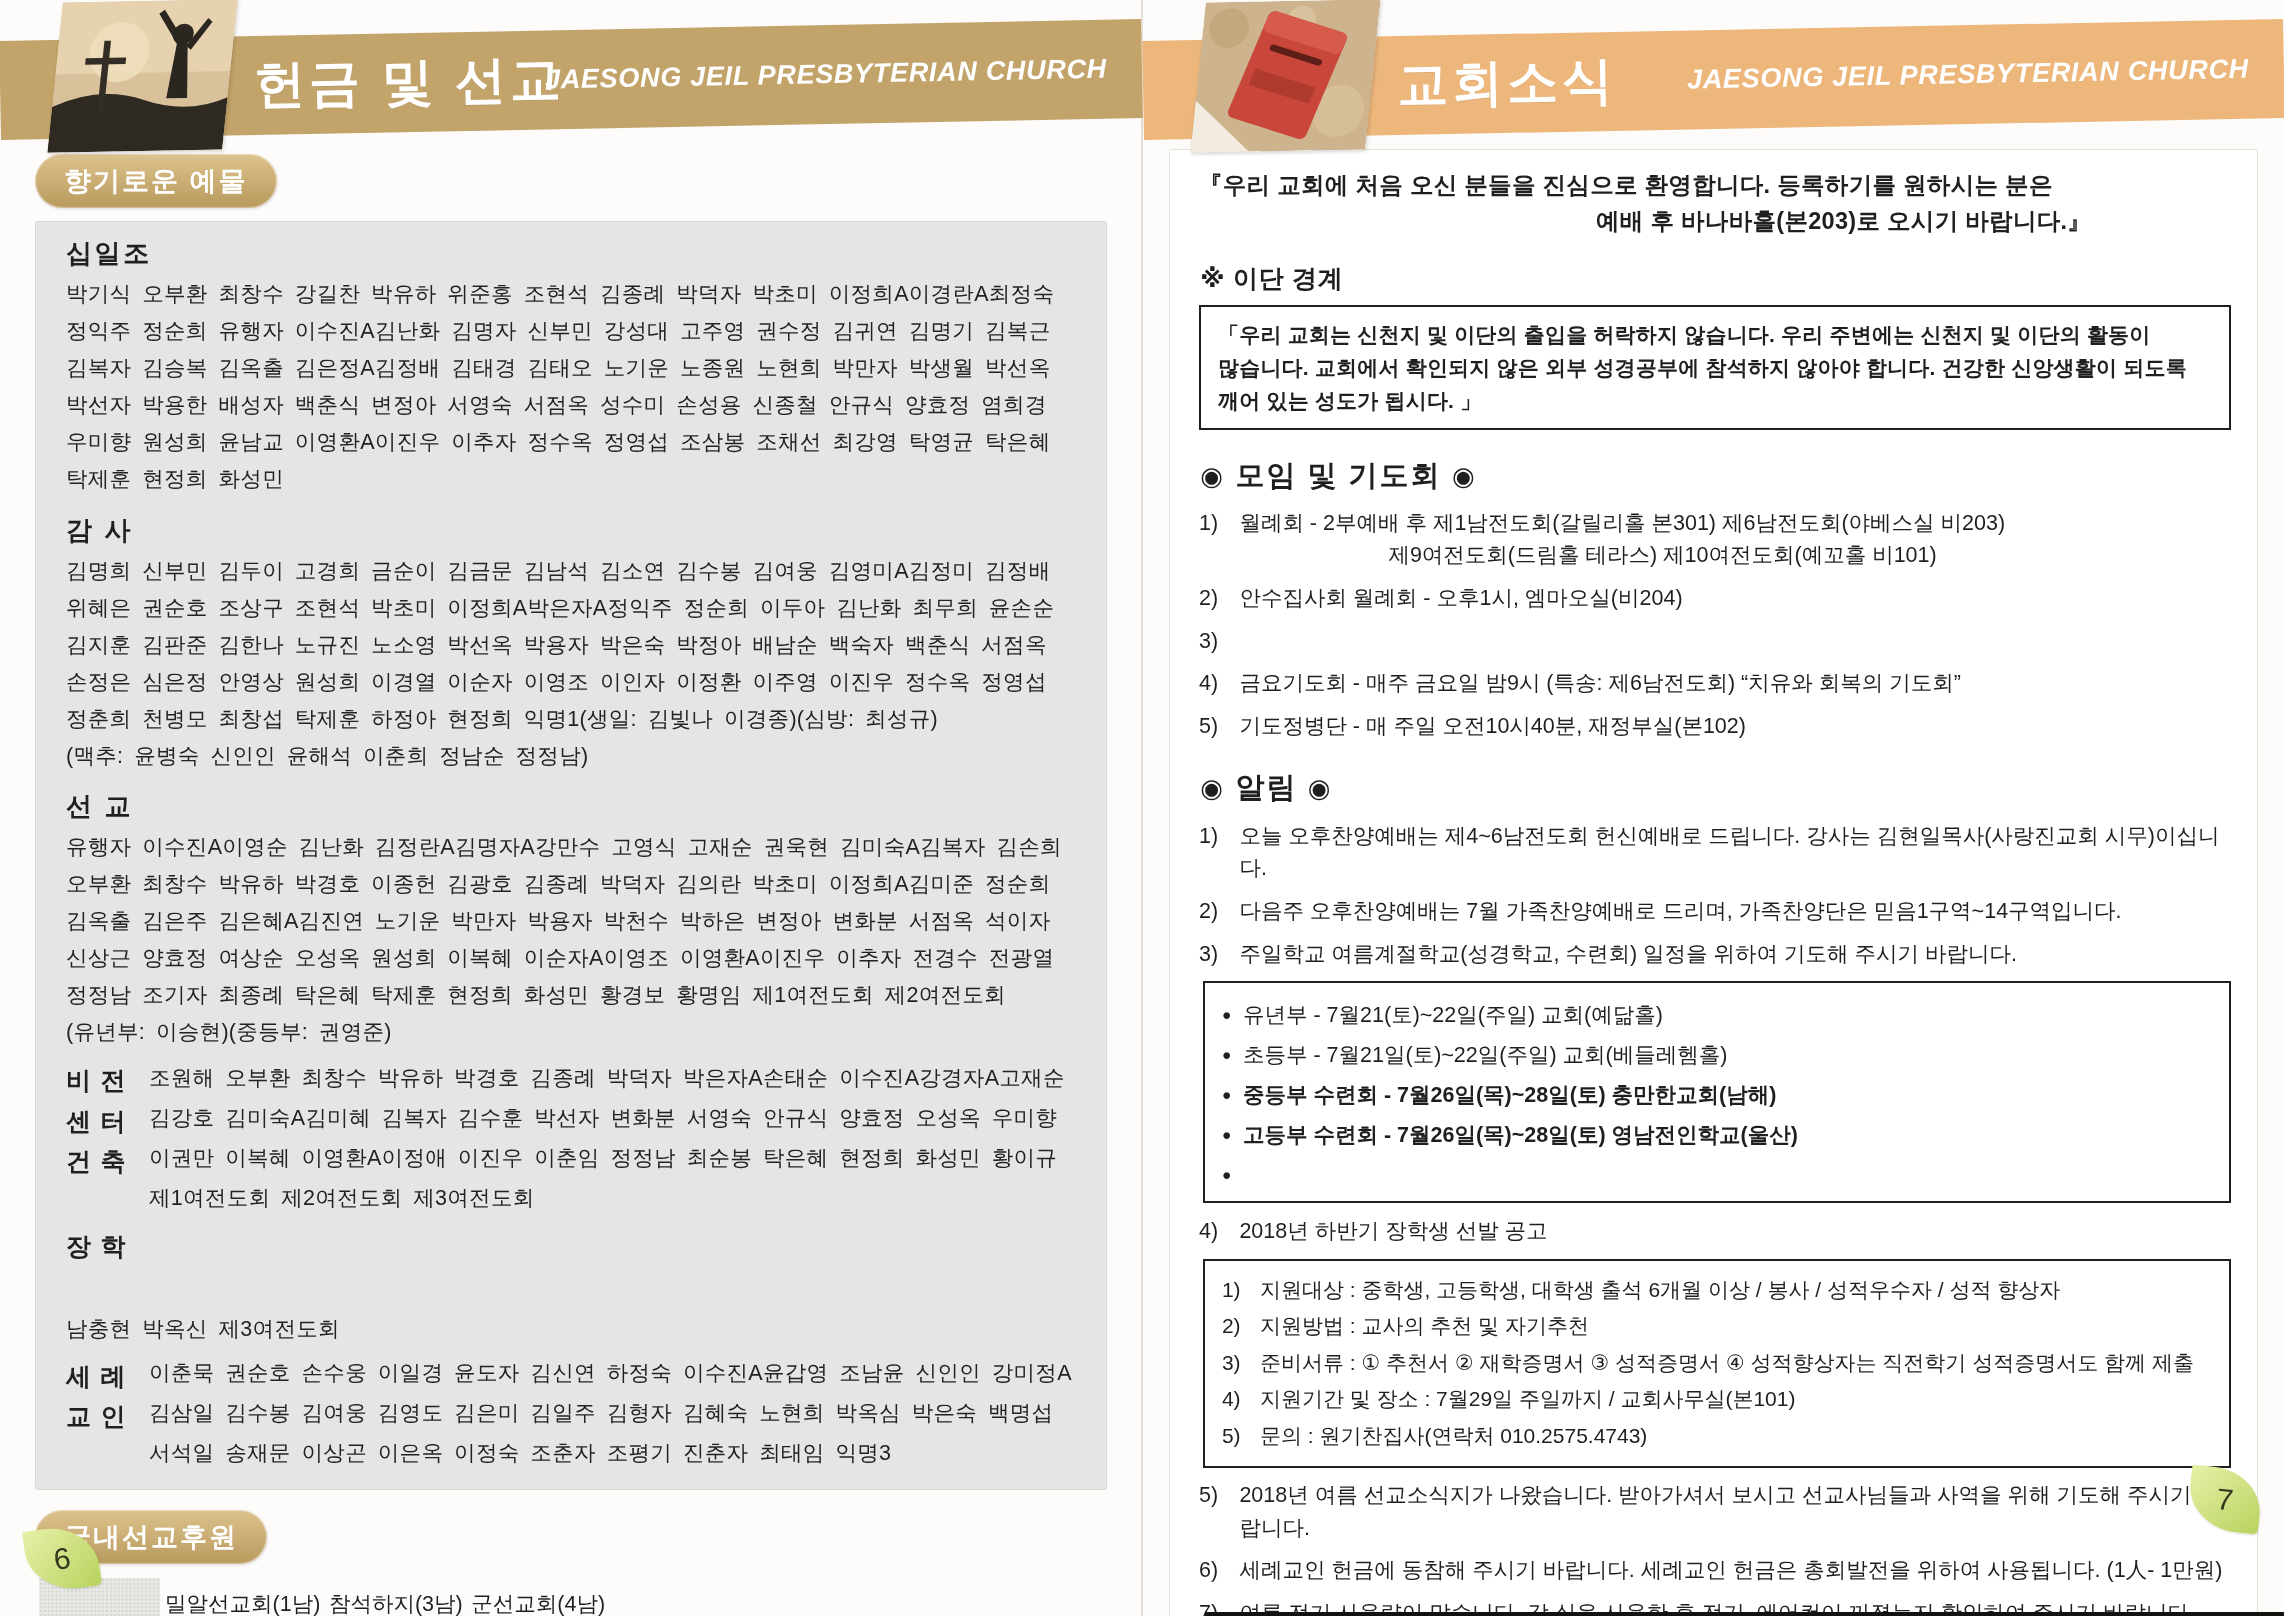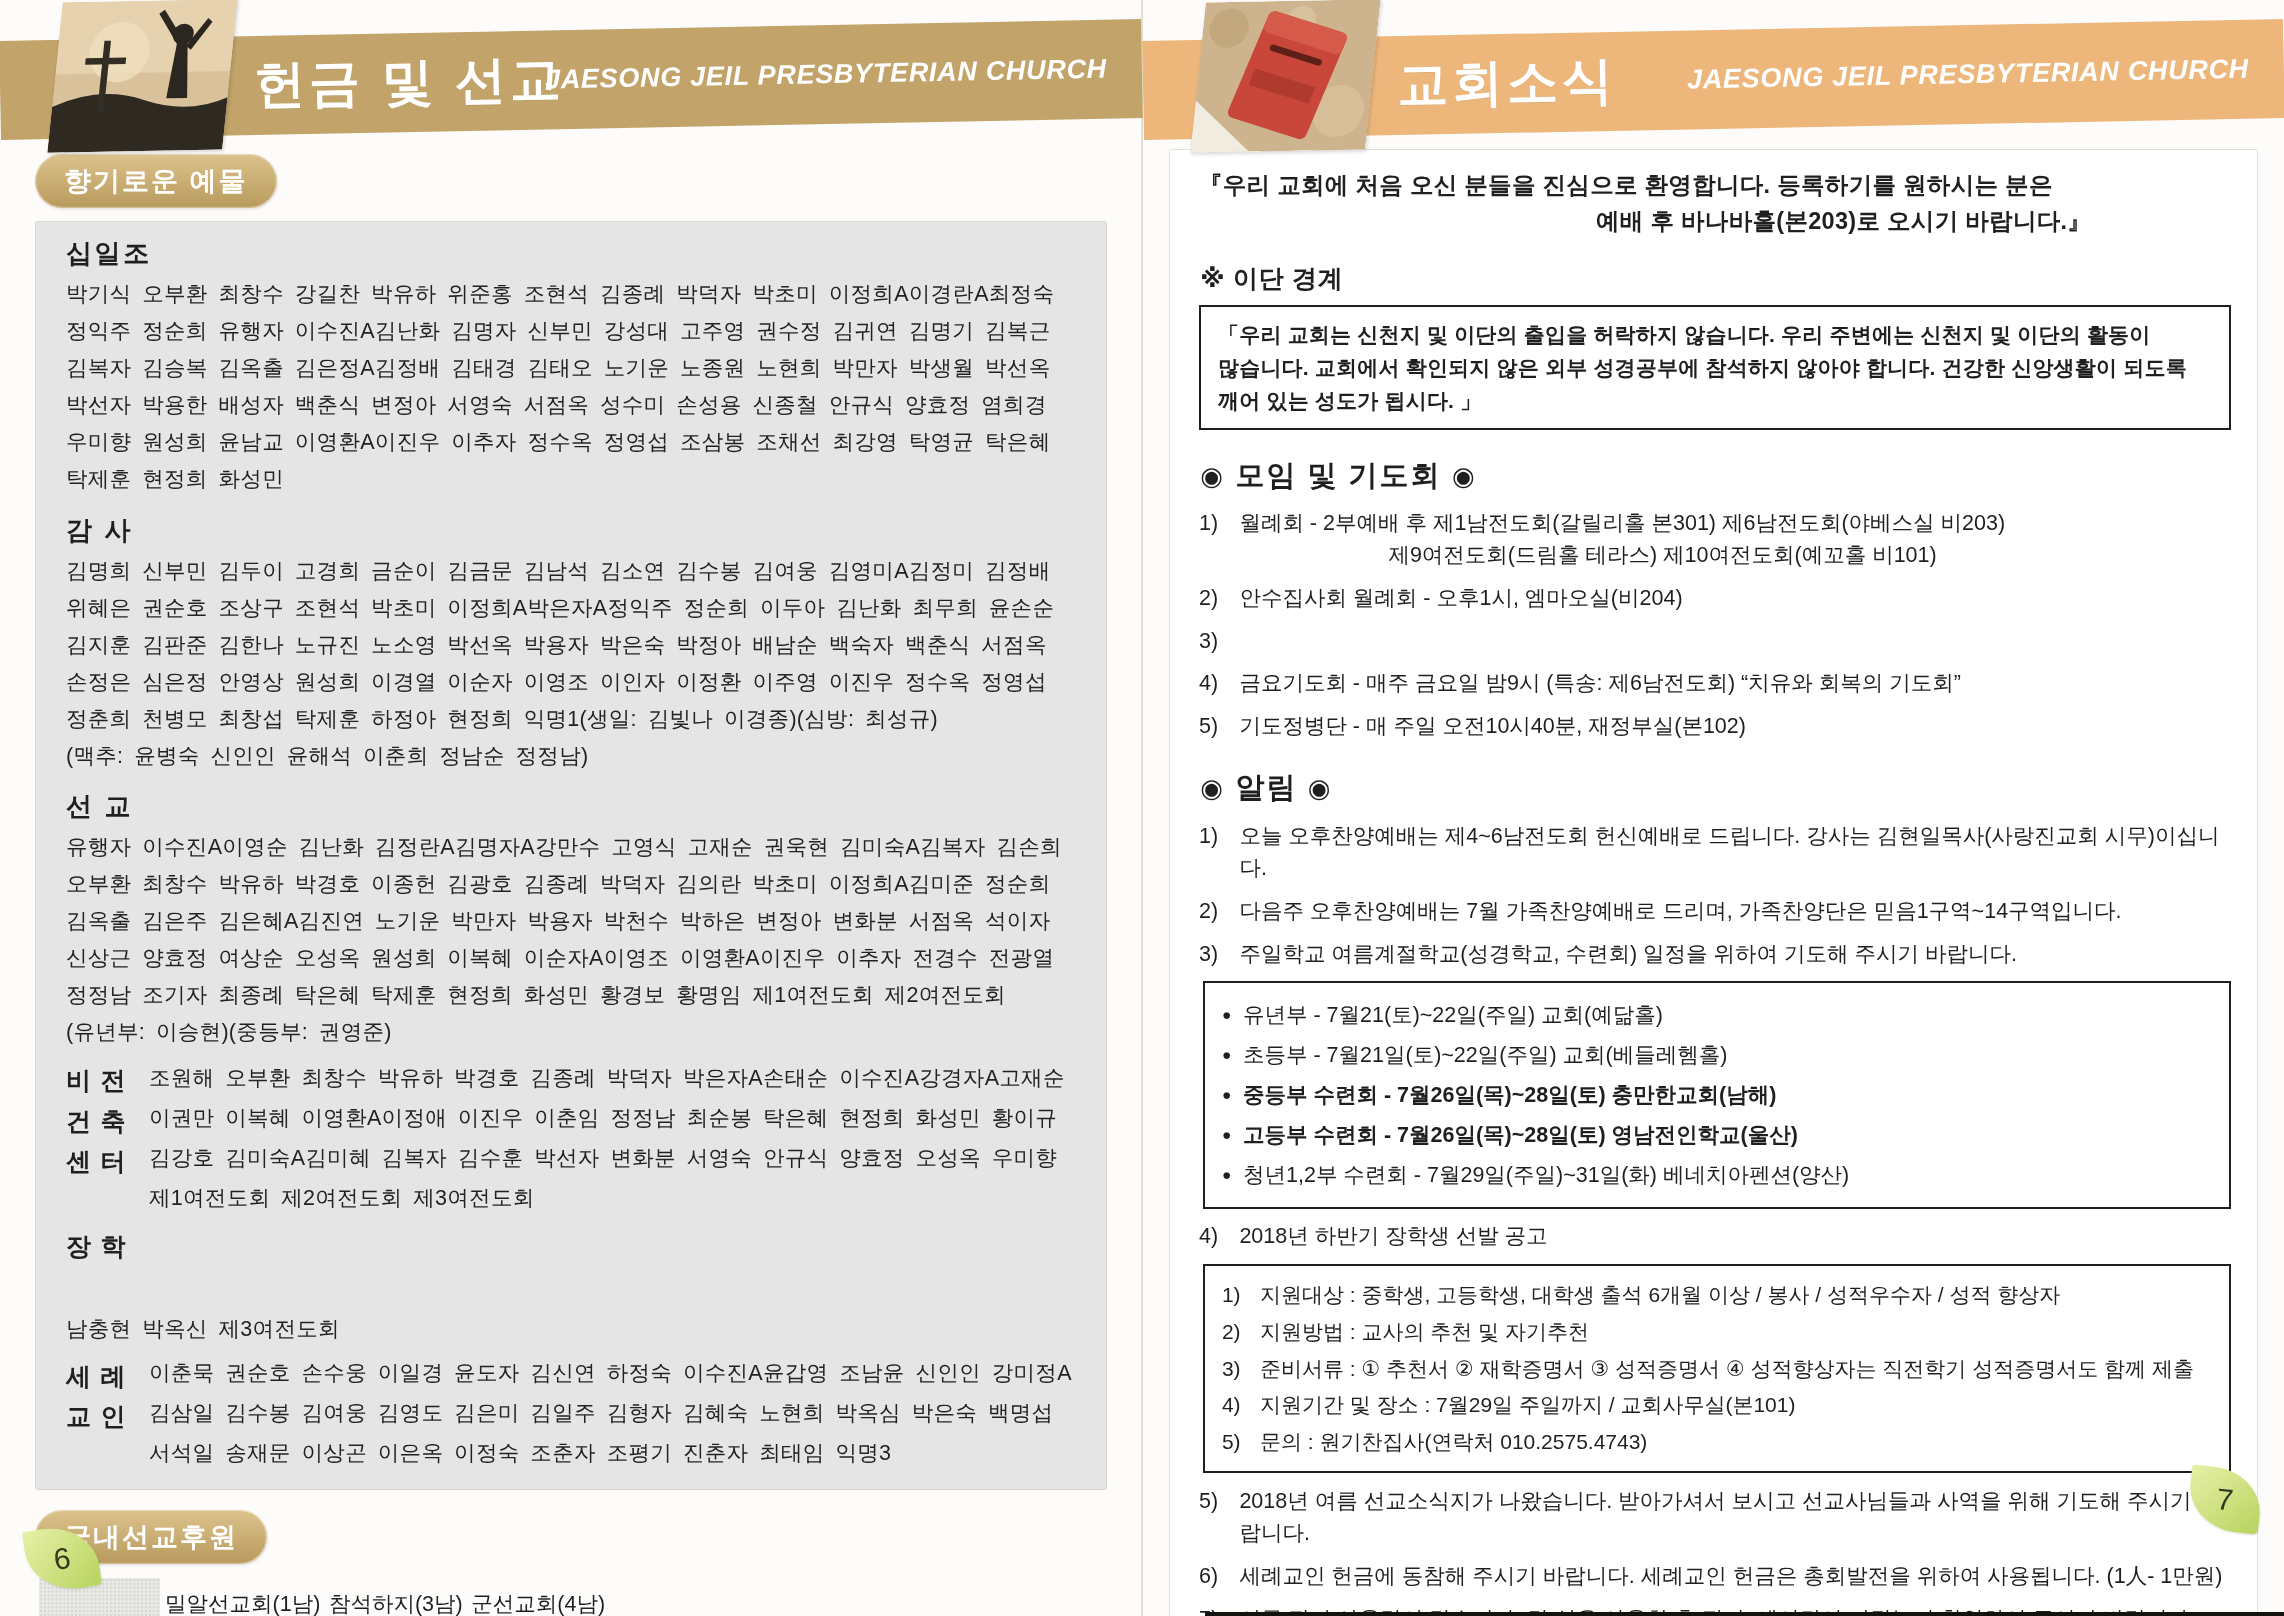--- a/index.html
+++ b/index.html
@@ -127,26 +127,26 @@
         <div class="name-line">김옥출 김은주 김은혜A김진연 노기운 박만자 박용자 박천수 박하은 변정아 변화분 서점옥 석이자</div>
         <div class="name-line">신상근 양효정 여상순 오성옥 원성희 이복혜 이순자A이영조 이영환A이진우 이추자 전경수 전광열</div>
         <div class="name-line">정정남 조기자 최종례 탁은혜 탁제훈 현정희 화성민 황경보 황명임 제1여전도회 제2여전도회</div>
         <div class="name-line">(유년부: 이승현)(중등부: 권영준)</div>
 
         <div class="lbl-row" style="margin-top:9px;">
           <span class="lbl">비 전</span>
           <span class="lbl-txt name-line">조원해 오부환 최창수 박유하 박경호 김종례 박덕자 박은자A손태순 이수진A강경자A고재순</span>
         </div>
         <div class="lbl-row">
+          <span class="lbl">센 터</span>
+          <span class="lbl-txt name-line">김강호 김미숙A김미혜 김복자 김수훈 박선자 변화분 서영숙 안규식 양효정 오성옥 우미향</span>
+        </div>
+        <div class="lbl-row">
           <span class="lbl">건 축</span>
           <span class="lbl-txt name-line">이권만 이복혜 이영환A이정애 이진우 이춘임 정정남 최순봉 탁은혜 현정희 화성민 황이규</span>
-        </div>
-        <div class="lbl-row">
-          <span class="lbl">센 터</span>
-          <span class="lbl-txt name-line">김강호 김미숙A김미혜 김복자 김수훈 박선자 변화분 서영숙 안규식 양효정 오성옥 우미향</span>
         </div>
         <div class="lbl-row">
           <span class="lbl"></span>
           <span class="lbl-txt name-line">제1여전도회 제2여전도회 제3여전도회</span>
         </div>
 
         <div class="lbl-row" style="margin-top:7.8px;flex-direction:column;">
           <span class="lbl">장 학</span>
           <span class="lbl-txt name-line">남충현 박옥신 제3여전도회</span>
         </div>
@@ -279,21 +279,20 @@
           <div class="binfo bold">
             <span class="dot">●</span>
             <span>중등부 수련회 - 7월26일(목)~28일(토) 충만한교회(남해)</span>
           </div>
           <div class="binfo bold">
             <span class="dot">●</span>
             <span>고등부 수련회 - 7월26일(목)~28일(토) 영남전인학교(울산)</span>
           </div>
           <div class="binfo">
             <span class="dot">●</span>
-            <span>청년1,2부 수련회 - 7월29일(주일)~31일(화) 베네치아펜션(양산)</span>
           </div>
         </div>
 
         <div class="item">
           <span class="num">4)</span>
           <div>2018년 하반기 장학생 선발 공고</div>
         </div>
 
         <div class="inner-box">
           <div class="sch-line">

